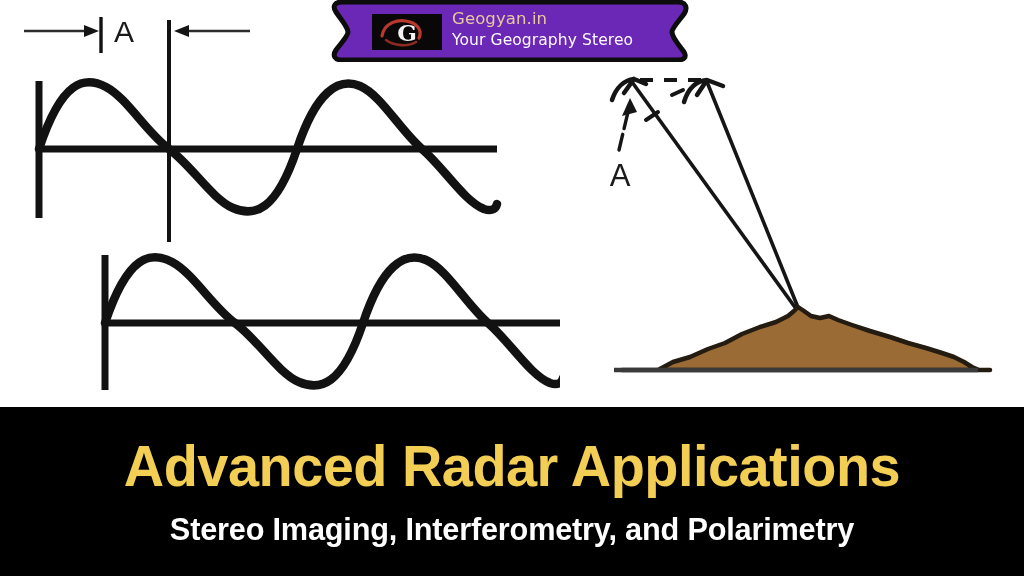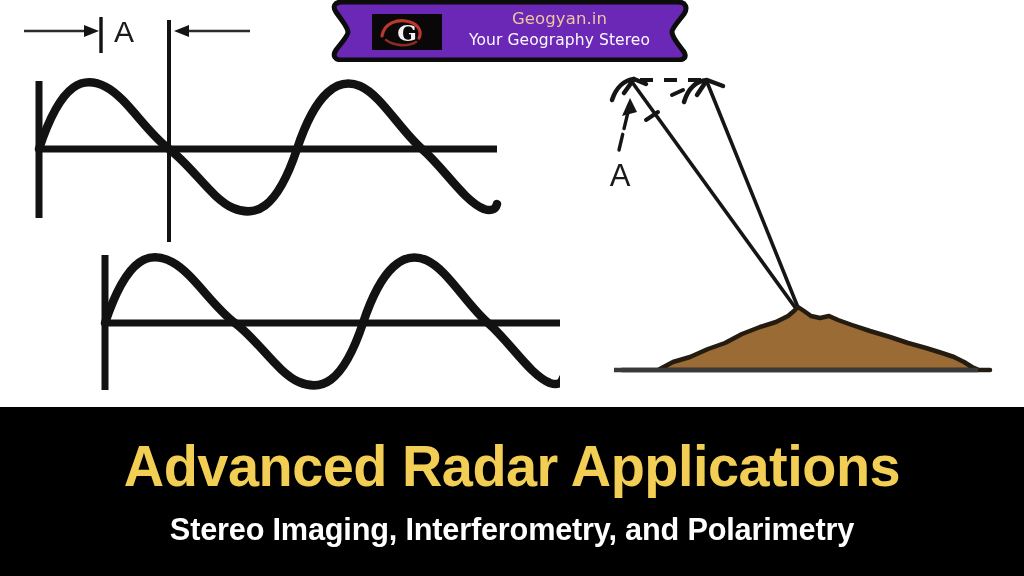--- a/index.html
+++ b/index.html
@@ -59,21 +59,20 @@
   .brand-logo svg {
     position: absolute;
     left: 0;
     top: 0;
   }
   .brand-text {
     position: absolute;
     left: 122px;
     top: 8px;
     width: 215px;
-    text-align: center;
   }
   .brand-site {
     font-family: "DejaVu Sans", sans-serif;
     font-size: 16.5px;
     line-height: 21px;
     color: #e9c99e;
     letter-spacing: 0.1px;
     white-space: nowrap;
   }
   .brand-tagline {

